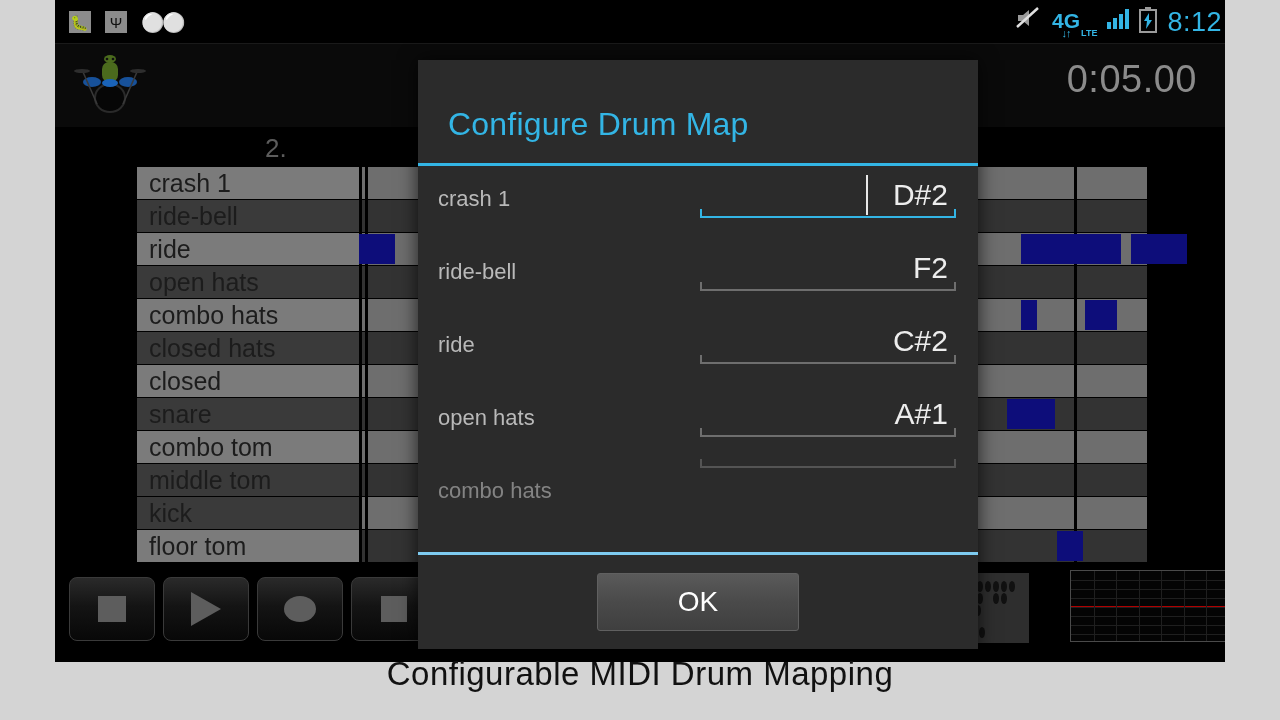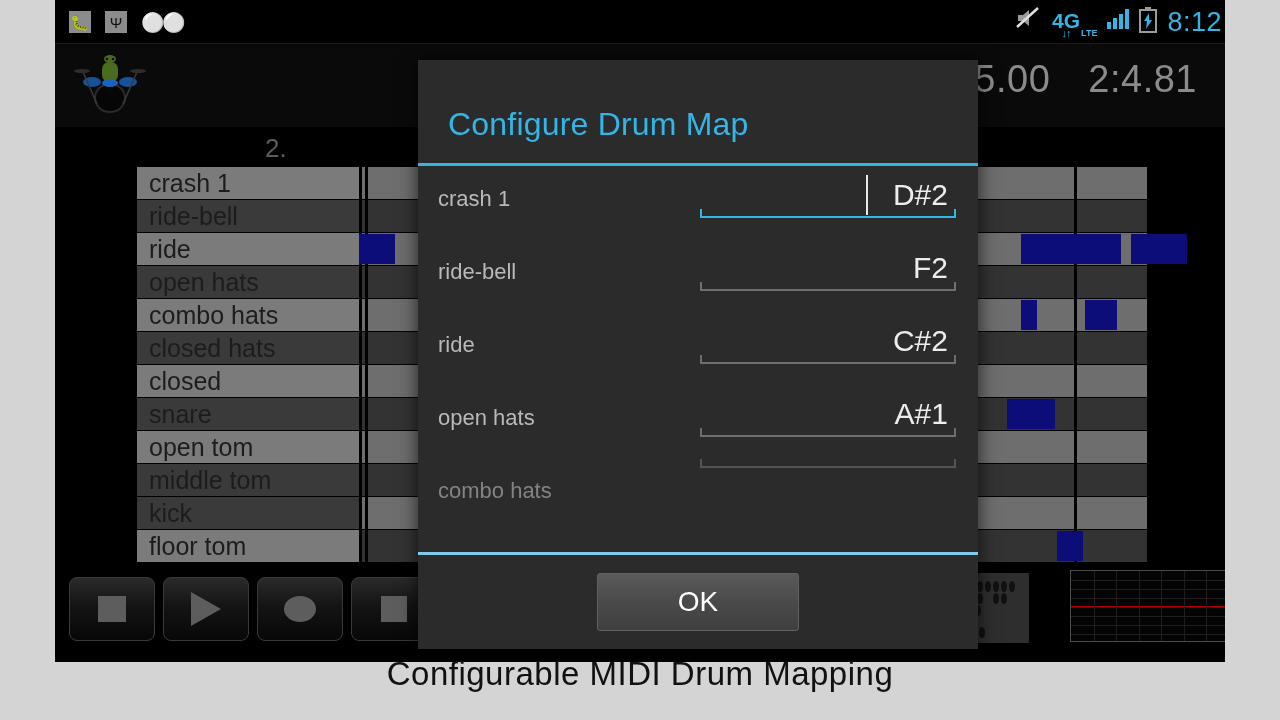--- a/index.html
+++ b/index.html
@@ -239,39 +239,38 @@
           <ellipse cx="55" cy="30" rx="9" ry="5" fill="#17519a"></ellipse>
           <ellipse cx="37" cy="31" rx="8" ry="4" fill="#1a63b8"></ellipse>
           <line x1="10" y1="20" x2="24" y2="52" stroke="#3a3a3a" stroke-width="1.6"></line>
           <line x1="64" y1="20" x2="50" y2="52" stroke="#3a3a3a" stroke-width="1.6"></line>
           <ellipse cx="9" cy="19" rx="8" ry="2" fill="#2e2e2e"></ellipse>
           <ellipse cx="65" cy="19" rx="8" ry="2" fill="#2e2e2e"></ellipse>
         </svg>
       </div>
       <div class="hdr-times">
         <span>0:05.00</span>
-        <span>2:4.81</span>
       </div>
     </div>
 
     <div id="ruler">
         <span class="ruler-mark" style="left: 210px;">2.</span>
         <span class="ruler-mark" style="left: 876px;">2.4</span>
       </div>
 
     <div id="tracklist">
         <div class="track-row odd">crash 1</div>
         <div class="track-row even">ride-bell</div>
         <div class="track-row odd">ride</div>
         <div class="track-row even">open hats</div>
         <div class="track-row odd">combo hats</div>
         <div class="track-row even">closed hats</div>
         <div class="track-row odd">closed</div>
         <div class="track-row even">snare</div>
-        <div class="track-row odd">open tom</div>
+        <div class="track-row odd">combo tom</div>
         <div class="track-row even">middle tom</div>
         <div class="track-row even">kick</div>
         <div class="track-row odd">floor tom</div>
       </div>
 
     <div id="gridarea">
         <div class="grid-row odd">
           <div class="vline" style="left: 0px;"></div>
           <div class="vline" style="left: 6px;"></div>
           <div class="vline" style="left: 143px;"></div>

